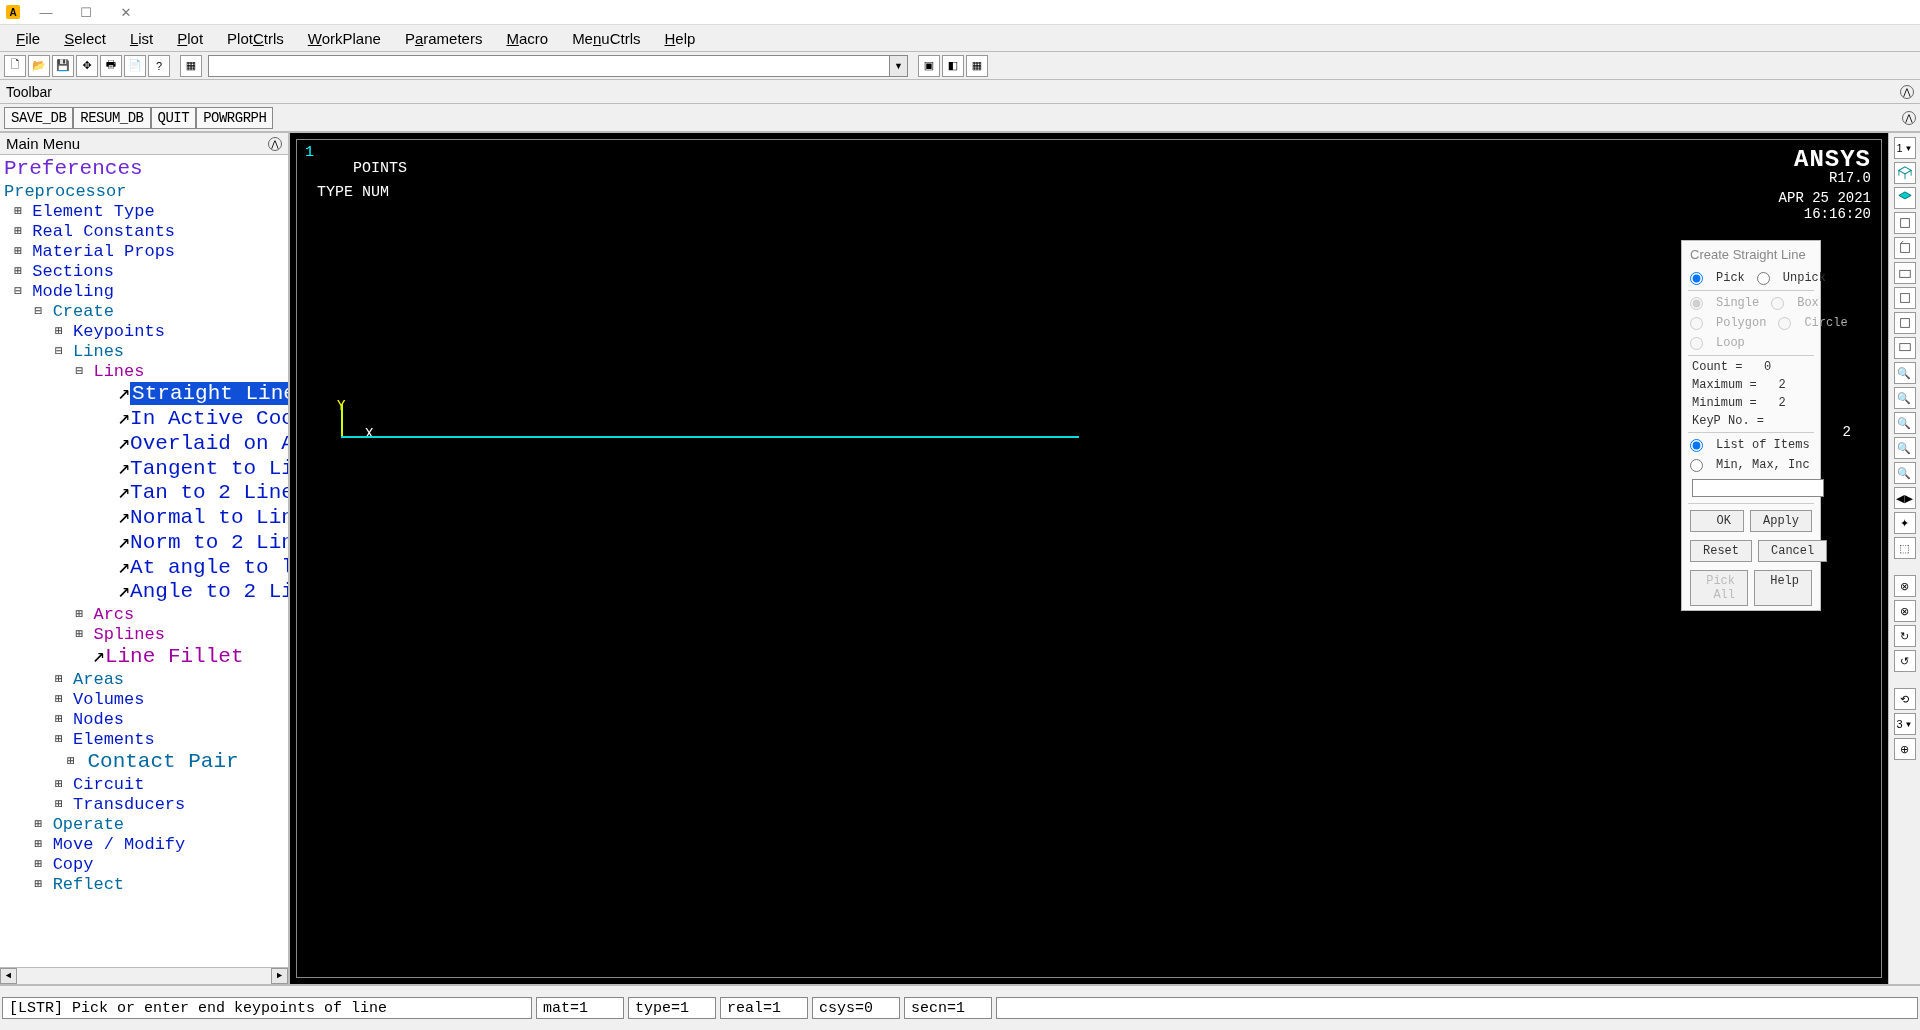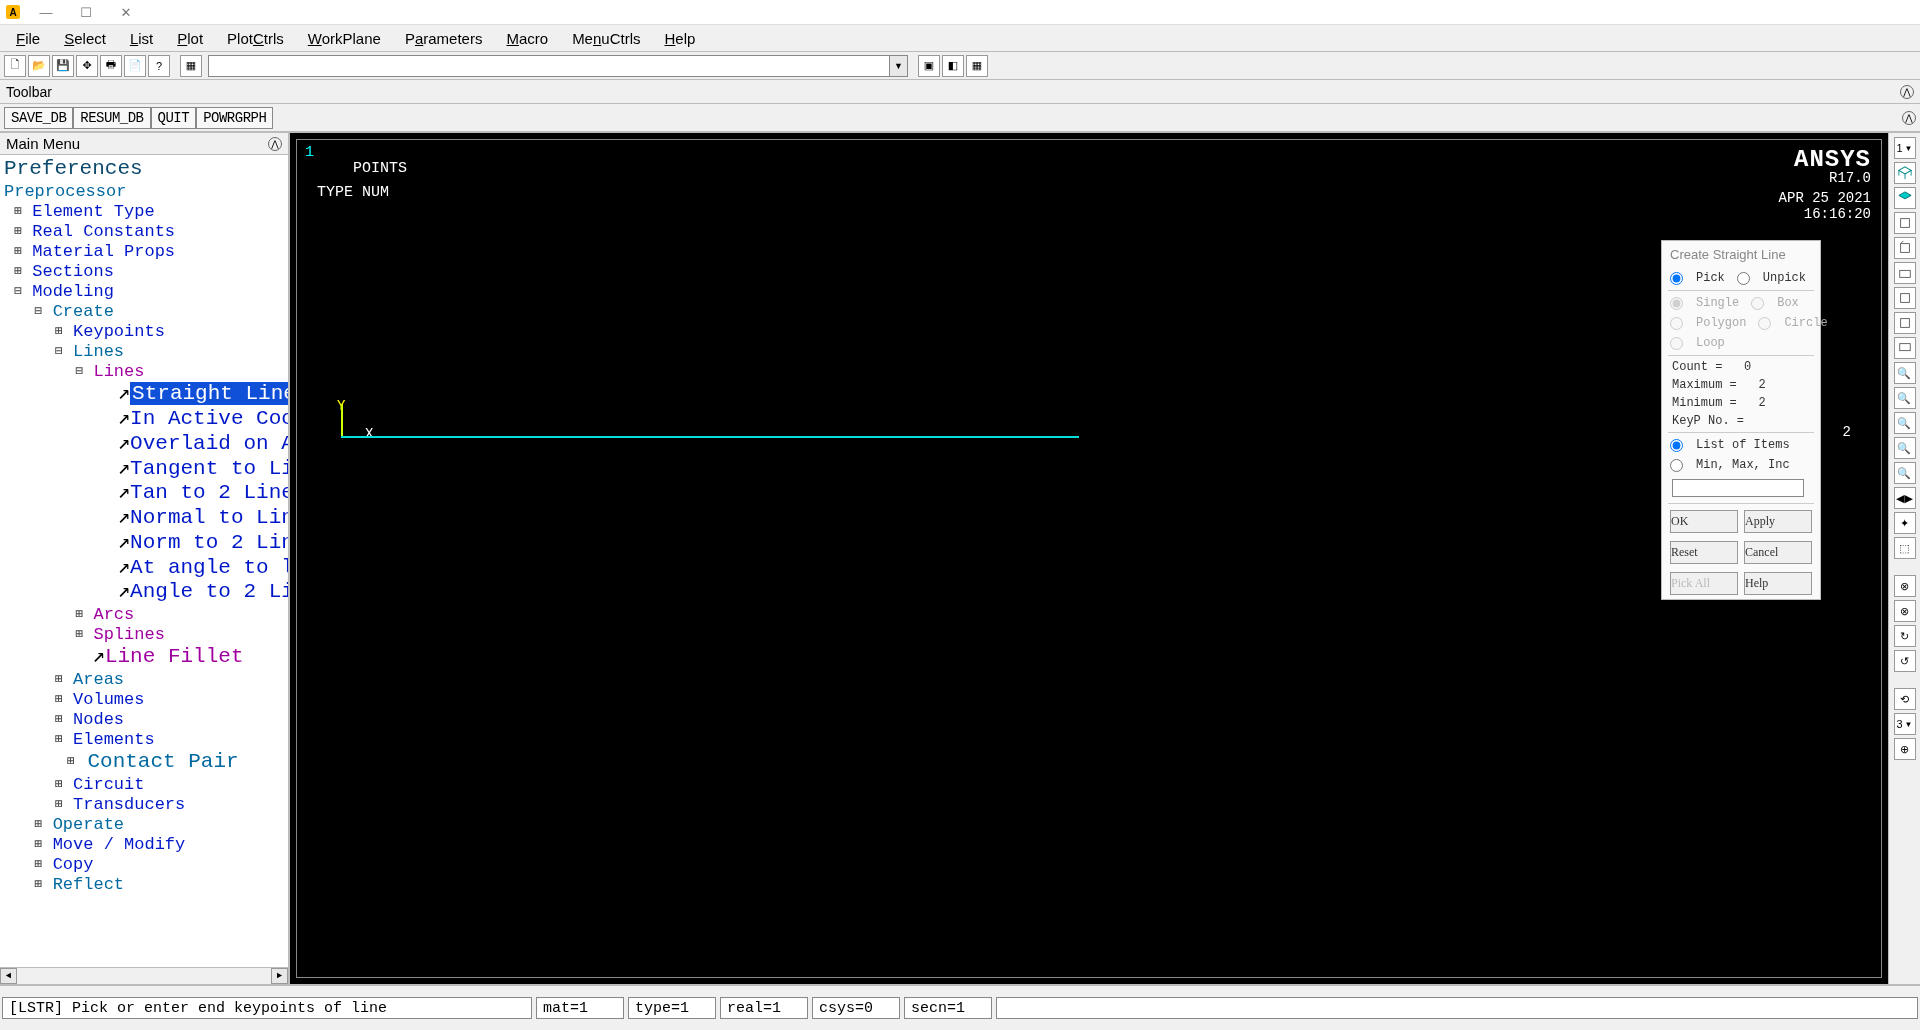--- a/index.html
+++ b/index.html
@@ -24,21 +24,21 @@
 .cmdbtn { border:1px solid #888; background:#f8f8f8; padding:2px 6px; font-size:14px; margin-right:0; cursor:pointer; font-family: "Courier New", monospace; letter-spacing: -0.5px;}
 .cmdbtnbar .spacer { flex:1; }
 .mainarea { flex:1; display:flex; border-top:1px solid #bbb; min-height:0; }
 .mainmenu-col { width: 290px; border-right:2px solid #bbb; display:flex; flex-direction:column; background:#fff; }
 .mainmenu-col .hdr { height:22px; background:#f0f0f0; border-bottom:1px solid #bbb; display:flex; align-items:center; padding:0 6px; font-size:15px;}
 .mainmenu-col .hdr .spacer{flex:1;}
 .mainmenu-col .hdr .circ{width:14px;height:14px;border:1px solid #666;border-radius:50%;font-size:9px;display:flex;align-items:center;justify-content:center;}
 .tree { flex:1; overflow:auto; font-family: "Courier New", monospace; font-size:17px; line-height:1.18; padding:2px 0; position:relative;}
 .tree .row { white-space: pre; padding:0 4px; cursor:pointer; }
 .tree .row.big { font-size:21px; }
-.tree .pref { color:#0c4a6e; font-size:21px;}
+.tree .pref { color:#6d28d9; font-size:21px;}
 .tree .sect { color:#0369a1;margin-top:12px;}
 .tree .item { color:#0018c8;}
 .tree .arr  { color:#a000a0;}
 .tree .nodetxt { color:#000;}
 .tree .box { color:#444; font-size:13px; vertical-align:middle;}
 .tree .sel { background:#1050d8; color:#fff; padding:0 2px; }
 .tree .hscroll { position:absolute; bottom:0; left:0; right:0; height:17px; background:#f0f0f0; border-top:1px solid #bbb; display:flex;}
 .tree .hscroll .arrow{width:17px;border:1px solid #999;background:#e8e8e8;display:flex;align-items:center;justify-content:center;font-size:9px;}
 .tree .hscroll .track{flex:1;}
 .viewport-col { flex:1; display:flex; flex-direction:column; background:#000; position:relative; }
@@ -48,30 +48,30 @@
 .viewport .typenum { position:absolute; top:44px; left:20px; font-size:15px;}
 .viewport .brand { position:absolute; top:6px; right:10px; font-size:24px; font-weight:bold; letter-spacing:1px;}
 .viewport .rel { position:absolute; top:30px; right:10px; font-size:14px;}
 .viewport .date { position:absolute; top:50px; right:10px; font-size:14px;}
 .viewport .time { position:absolute; top:66px; right:10px; font-size:14px;}
 .viewport .ylab { position:absolute; top:258px; left:40px; color:#ff0; font-size:14px;}
 .viewport .xlab { position:absolute; top:286px; left:68px; font-size:14px;}
 .viewport .axisY { position:absolute; left:44px; top:264px; width:2px; height:34px; background:#cf0;}
 .viewport .axisX { position:absolute; left:44px; top:296px; height:2px; width:738px; background:#0dd;}
 .viewport .kp2 { position:absolute; top:284px; right:30px; font-size:14px;}
-.dialog { position:absolute; top:100px; right:60px; width:160px; background:#fafafa; border:1px solid #bbb; box-shadow: 2px 2px 6px rgba(0,0,0,0.3); font-family:Tahoma,sans-serif; font-size:12px; color:#333;}
+.dialog { position:absolute; top:100px; right:60px; width:140px; background:#fafafa; border:1px solid #bbb; box-shadow: 2px 2px 6px rgba(0,0,0,0.3); font-family:Tahoma,sans-serif; font-size:12px; color:#333;}
 .dialog .dtitle { padding:6px 8px; color:#888; font-size:13px;}
 .dialog .drow { padding:3px 8px; display:flex; gap:12px; }
 .dialog .dsep { border-top:1px solid #ccc; margin:2px 6px;}
 .dialog label { display:flex; align-items:center; gap:13px; font-family:"Courier New",monospace; font-size:12px;}
 .dialog label.disabled { color:#aaa;align-items:center;}
 .dialog .stats { padding:2px 10px; font-family:"Courier New",monospace; font-size:12px;}
 .dialog input[type=text]{ width:132px; margin:4px 10px; border:1px solid #888; height:18px; padding:1px 3px;}
 .dialog .btnrow { display:flex; gap:6px; padding:4px 8px;}
-.dialog .btn { flex:1; border:1px solid #999; background:#f0f0f0; padding:3px 0; text-align:left; font-family:Liberation Serif, serif; font-size:12px; cursor:pointer;}
+.dialog .btn { flex:1; border:1px solid #999; background:#f0f0f0; padding:3px 12px; text-align:right; font-family:Liberation Mono, monospace; font-size:12px; cursor:pointer;}
 .dialog .btn.disabled{ color:#bbb;}
 .righttool { width:32px; background:#f0f0f0; border-left:1px solid #bbb; display:flex; flex-direction:column; align-items:center; padding:4px 0; gap:3px;}
 .rbtn { width:22px; height:22px; border:1px solid #999; background:#fff; display:flex; align-items:center; justify-content:center; font-size:11px; cursor:pointer;}
 .rbtn.combo{font-size:11px; justify-content:space-between; padding:0 2px;}
 .rbtn svg { width:14px; height:14px; }
 .rbtn.spacer{border:none;background:transparent;height:10px;}
 .status { height: 46px; border-top:2px solid #bbb; background:#f0f0f0; display:flex; align-items:center; font-family:"Courier New",monospace; font-size:15px;}
 .status .cell { border:1px solid #888; background:#fff; height:22px; padding:1px 6px; margin:0 2px; display:flex; align-items:center;}
 .status .cell.long{ flex:0 0 530px;}
 .status .cell.fill{ flex:1;}

